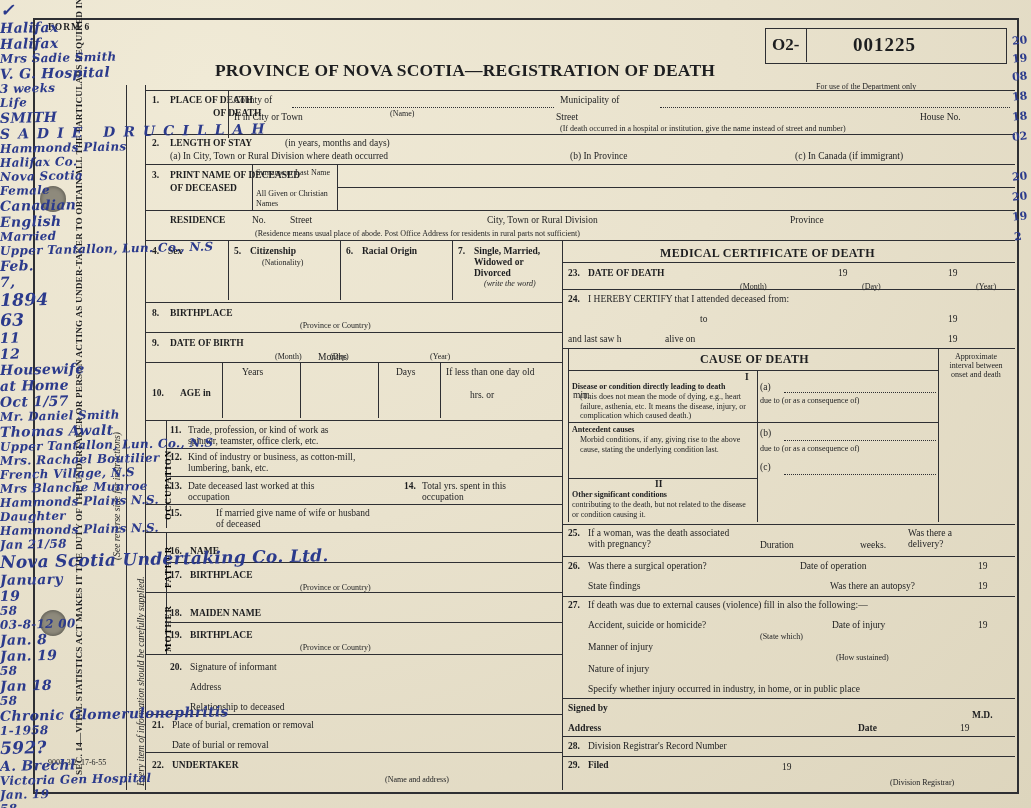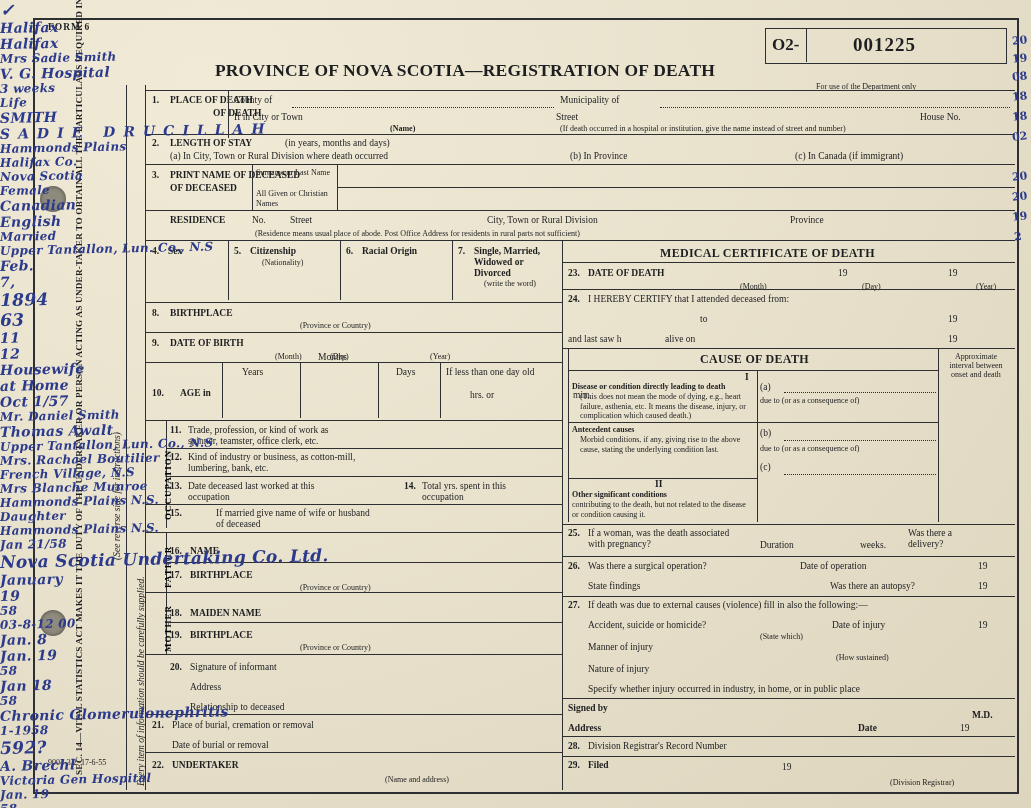--- a/index.html
+++ b/index.html
@@ -98,21 +98,21 @@
 
   <div class="t small" style="left:234px;top:95px;">County of</div>
   <div class="hw hwmed" style="left:300px;top:88px;">Halifax</div>
   <div class="t small" style="left:560px;top:95px;">Municipality of</div>
   <div class="hw hwmed" style="left:670px;top:88px;">Halifax</div>
   <div class="dotline" style="left:292px;top:107px;width:262px;"></div>
   <div class="dotline" style="left:660px;top:107px;width:350px;"></div>
 
   <div class="t small" style="left:234px;top:112px;">If in City or Town</div>
   <div class="hw hwsm" style="left:330px;top:107px;">Mrs Sadie Smith</div>
-  <div class="t xsmall" style="left:390px;top:124px;font-weight:bold;">(Name)</div>
+  <div class="t xsmall" style="left:390px;top:109px;">(Name)</div>
   <div class="t small" style="left:556px;top:112px;">Street</div>
   <div class="hw hwmed" style="left:660px;top:106px;">V. G. Hospital</div>
   <div class="t small" style="left:920px;top:112px;">House No.</div>
   <div class="t xsmall" style="left:560px;top:124px;">(If death occurred in a hospital or institution, give the name instead of street and number)</div>
 
   <div class="ln hl" style="left:145px;top:134px;width:870px;"></div>
   <div class="t small b" style="left:152px;top:138px;">2.</div>
   <div class="t small b" style="left:170px;top:138px;">LENGTH OF STAY</div>
   <div class="t small" style="left:285px;top:138px;">(in years, months and days)</div>
   <div class="t small" style="left:170px;top:151px;">(a) In City, Town or Rural Division where death occurred</div>
@@ -158,21 +158,21 @@
   <div class="hw hwmed" style="left:238px;top:275px;">Canadian</div>
   <div class="ln vl" style="left:340px;top:240px;height:60px;"></div>
 
   <div class="t small b" style="left:346px;top:246px;">6.</div>
   <div class="t small b" style="left:362px;top:246px;">Racial Origin</div>
   <div class="hw hwmed" style="left:360px;top:275px;">English</div>
   <div class="ln vl" style="left:452px;top:240px;height:60px;"></div>
 
   <div class="t small b" style="left:458px;top:246px;">7.</div>
   <div class="t small b" style="left:474px;top:246px;width:86px;line-height:11px;">Single, Married, Widowed or Divorced</div>
-  <div class="t xsmall" style="left:484px;top:279px;">(write the word)</div>
+  <div class="t xsmall" style="left:484px;top:279px;font-style:italic;">(write the word)</div>
   <div class="hw hwsm" style="left:468px;top:288px;">Married</div>
 
   <div class="ln hl" style="left:145px;top:302px;width:417px;"></div>
   <div class="t small b" style="left:152px;top:308px;">8.</div>
   <div class="t small b" style="left:170px;top:308px;">BIRTHPLACE</div>
   <div class="hw hwsm" style="left:262px;top:303px;">Upper Tantallon, Lun. Co., N.S</div>
   <div class="t xsmall" style="left:300px;top:321px;">(Province or Country)</div>
 
   <div class="ln hl" style="left:145px;top:332px;width:417px;"></div>
   <div class="t small b" style="left:152px;top:338px;">9.</div>

